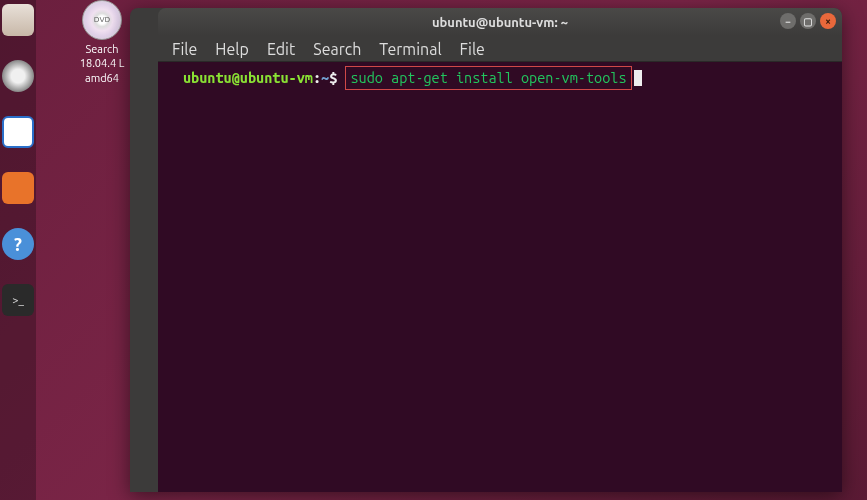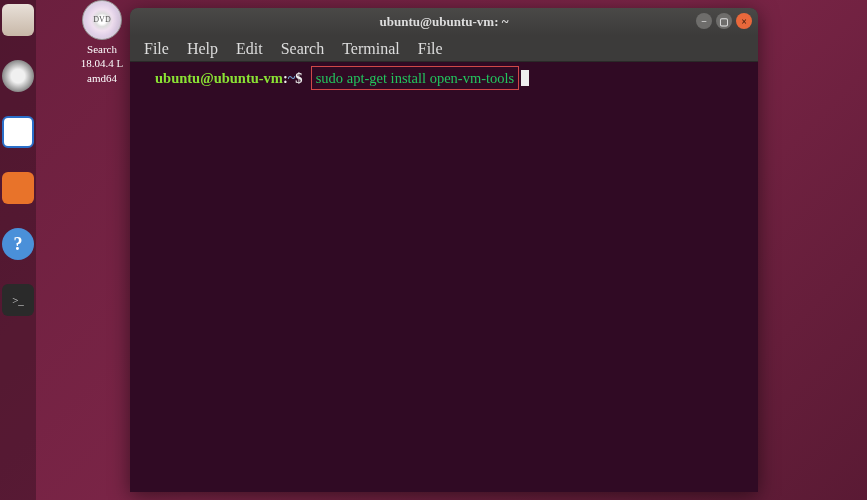--- a/index.html
+++ b/index.html
@@ -1,15 +1,15 @@
 <!DOCTYPE html>
 <html><head>
   <meta charset="utf-8">
   <style>
-    * { margin: 0; padding: 0; box-sizing: border-box; font-family: Liberation Serif, serif; }
+    * { margin: 0; padding: 0; box-sizing: border-box; }
     body {
       width: 867px;
       height: 500px;
       background: linear-gradient(135deg, #6b1f3e 0%, #7b2547 50%, #5a1a34 100%);
       font-family: Ubuntu, "Segoe UI", sans-serif;
       overflow: hidden;
       position: relative;
     }
     
     .launcher {
@@ -55,28 +55,29 @@
       background: radial-gradient(circle,#fff 15%,#ddd 25%,#f0e0f0 40%,#e0d0e8 60%,#ccc 100%);
       border:1px solid #999;
       display:flex;align-items:center;justify-content:center;
       font-size:8px;color:#555;
     }
     
     .terminal-window {
       position: absolute;
       left: 130px;
       top: 8px;
-      width: 628px;
+      width: 712px;
       height: 484px;
       background: #3c3b3a;
       border-radius: 8px 8px 0 0;
       box-shadow: 0 4px 20px rgba(0,0,0,0.5);
       display: flex;
       flex-direction: column;
       overflow: hidden;
+      padding-left: 28px;
     }
     .titlebar {
       height: 28px;
       background: linear-gradient(180deg,#4a4947,#3c3b3a);
       border-radius: 8px 8px 0 0;
       display: flex;
       align-items: center;
       justify-content: center;
       position: relative;
       color: #ddd;

